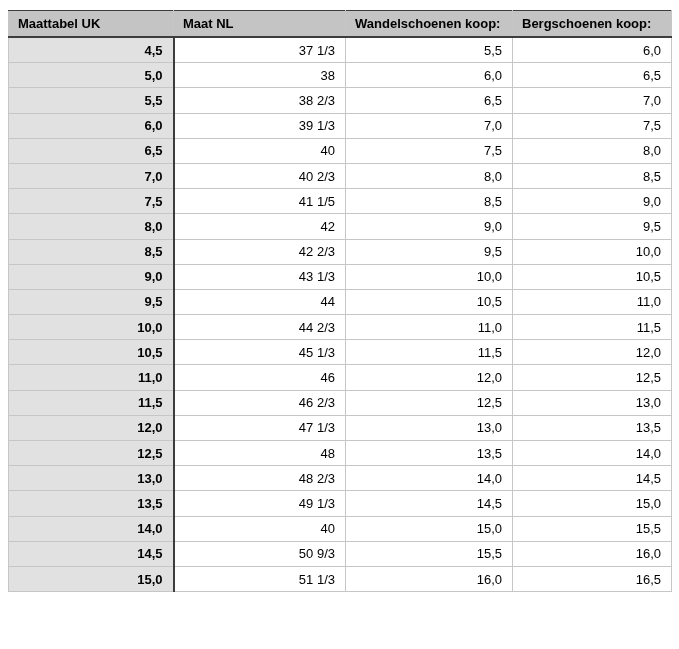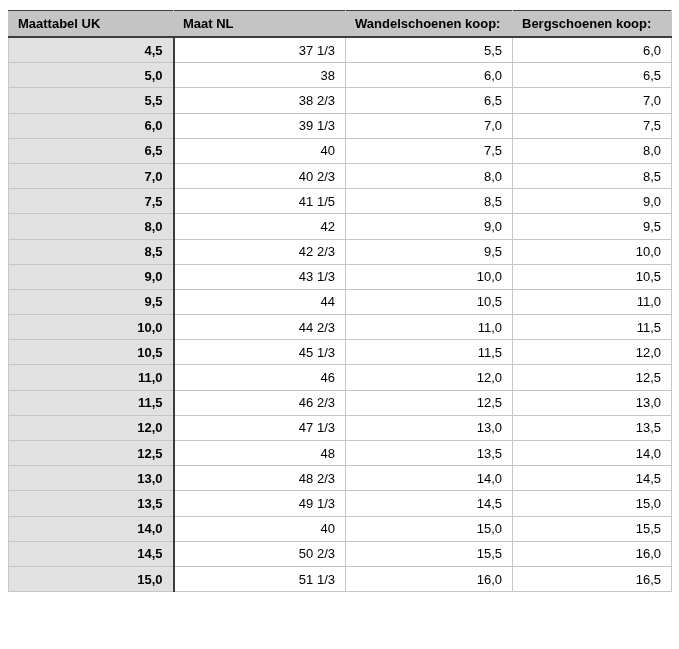--- a/index.html
+++ b/index.html
@@ -194,21 +194,21 @@
           <td>15,0</td>
         </tr>
         <tr>
           <td>14,0</td>
           <td>40</td>
           <td>15,0</td>
           <td>15,5</td>
         </tr>
         <tr>
           <td>14,5</td>
-          <td>50 2/3</td>
+          <td>50 9/3</td>
           <td>15,5</td>
           <td>16,0</td>
         </tr>
         <tr>
           <td>15,0</td>
           <td>51 1/3</td>
           <td>16,0</td>
           <td>16,5</td>
         </tr>
       </tbody>

